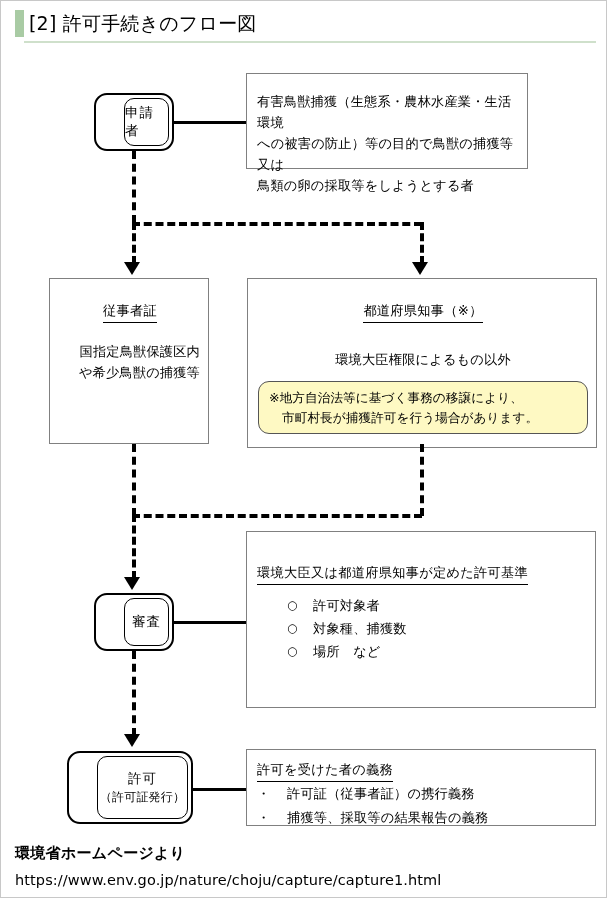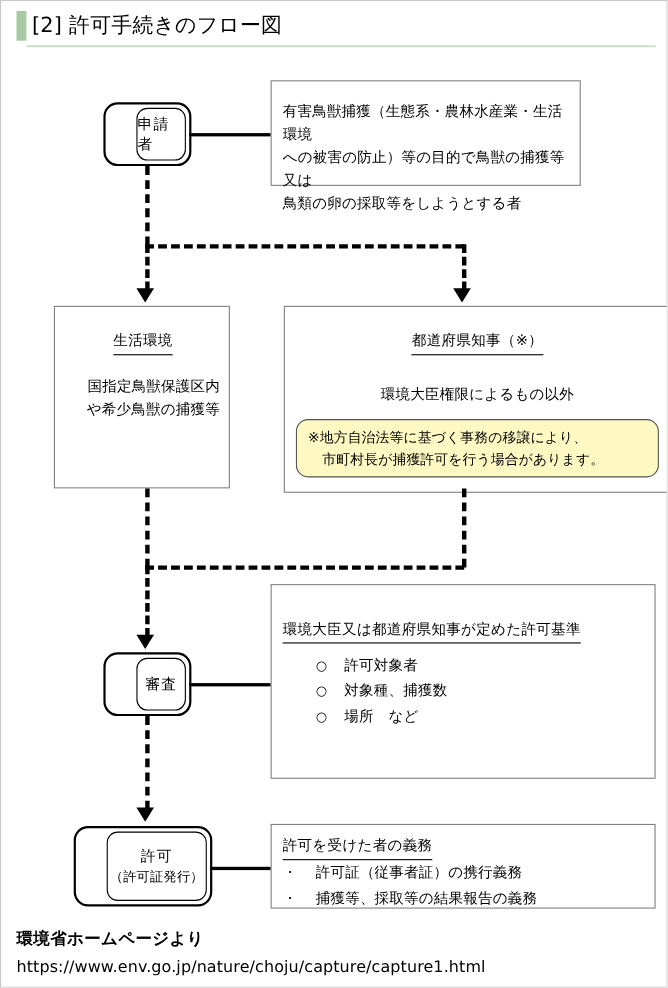--- a/index.html
+++ b/index.html
@@ -210,29 +210,29 @@
 
   <div class="dash-v" style="left:131px; top:150px; height:72px;"></div>
   <div class="dash-h" style="left:131px; top:221px; width:290px;"></div>
   <div class="dash-v" style="left:131px; top:221px; height:42px;"></div>
   <div class="arrow-d" style="left:123px; top:261px;"></div>
   <div class="dash-v" style="left:419px; top:221px; height:42px;"></div>
   <div class="arrow-d" style="left:411px; top:261px;"></div>
 
   <div class="rect" style="left:48px; top:277px; width:160px; height:166px;">
     <div class="body" style="top:21px; text-align:center;">
-      <span class="ttl">生活環境</span>
+      <span class="ttl">従事者証</span>
     </div>
     <div class="body" style="top:62px; text-align:right;">
       <div>国指定鳥獣保護区内</div>
       <div>や希少鳥獣の捕獲等</div>
     </div>
   </div>
 
-  <div class="rect" style="left:257px; top:277px; width:350px; height:170px;">
+  <div class="rect" style="left:246px; top:277px; width:350px; height:170px;">
     <div class="body" style="top:21px; text-align:center;">
       <span class="ttl">都道府県知事（※）</span>
     </div>
     <div class="body" style="top:70px;text-align:center;">環境大臣権限によるもの以外</div>
 
     <div class="note" style="left:10px; top:102px; width:330px;">
       <span>※地方自治法等に基づく事務の移譲により、</span>
       <span class="ln2">市町村長が捕獲許可を行う場合があります。</span>
     </div>
   </div>

